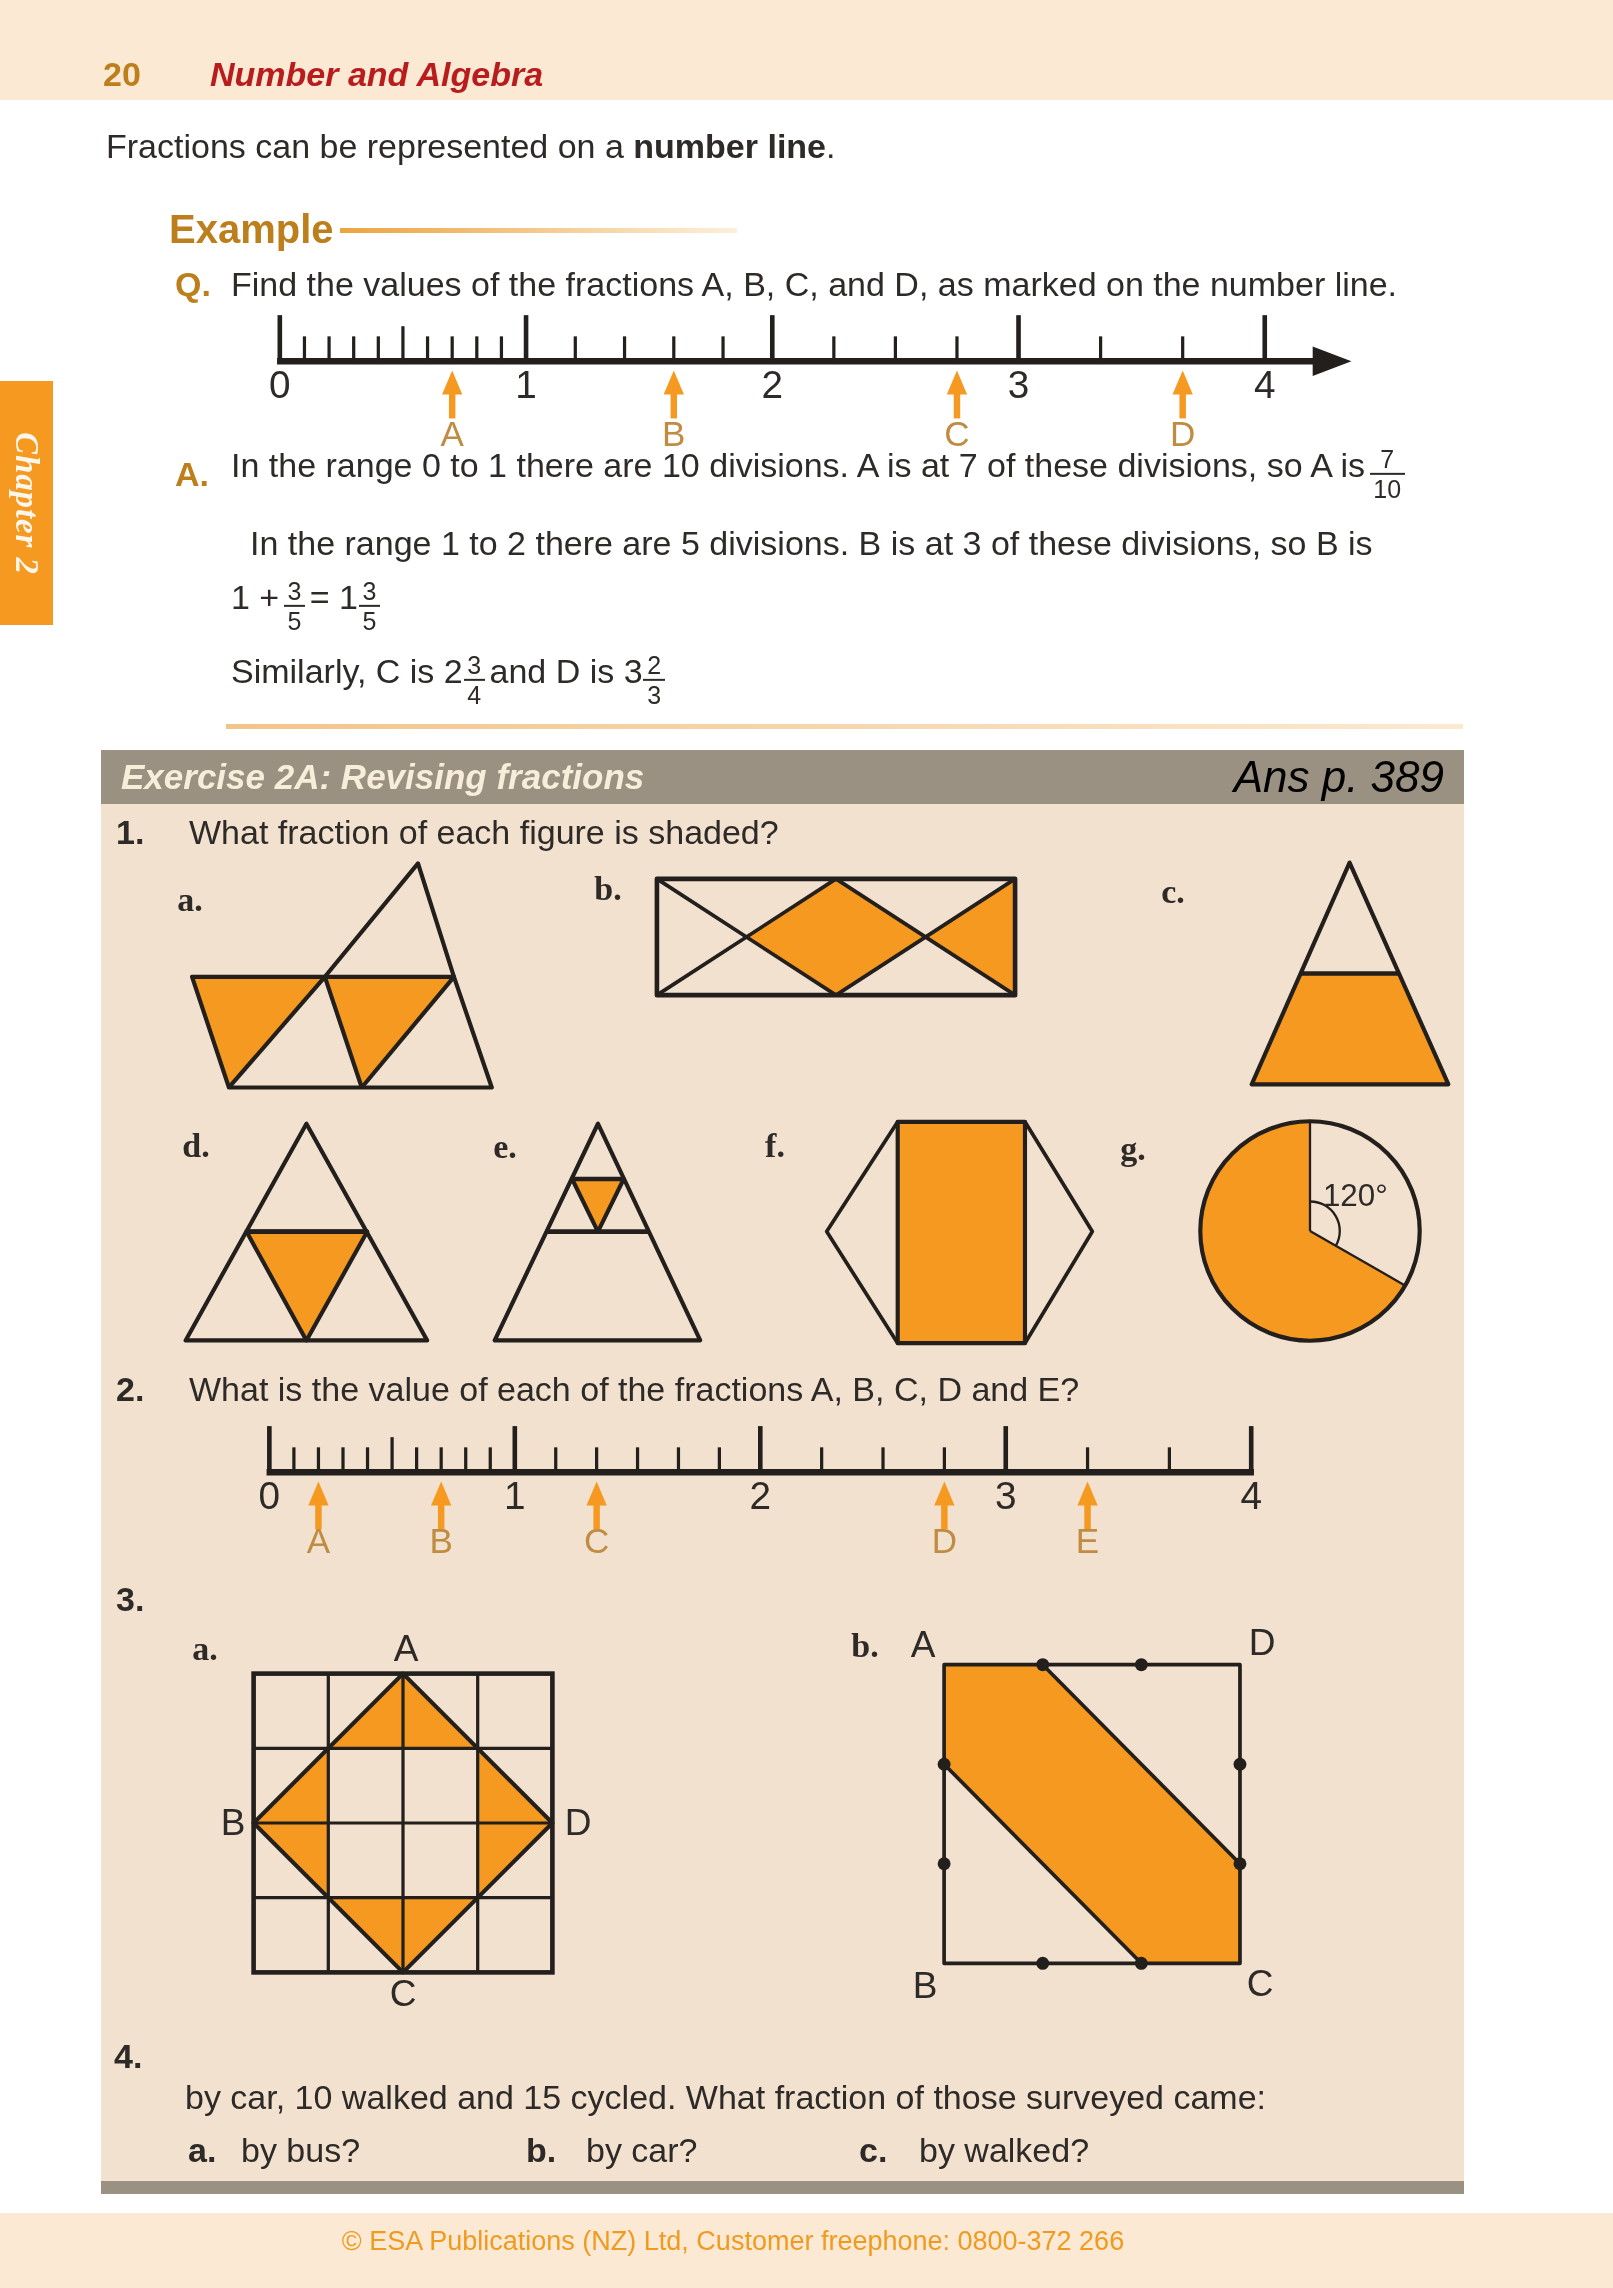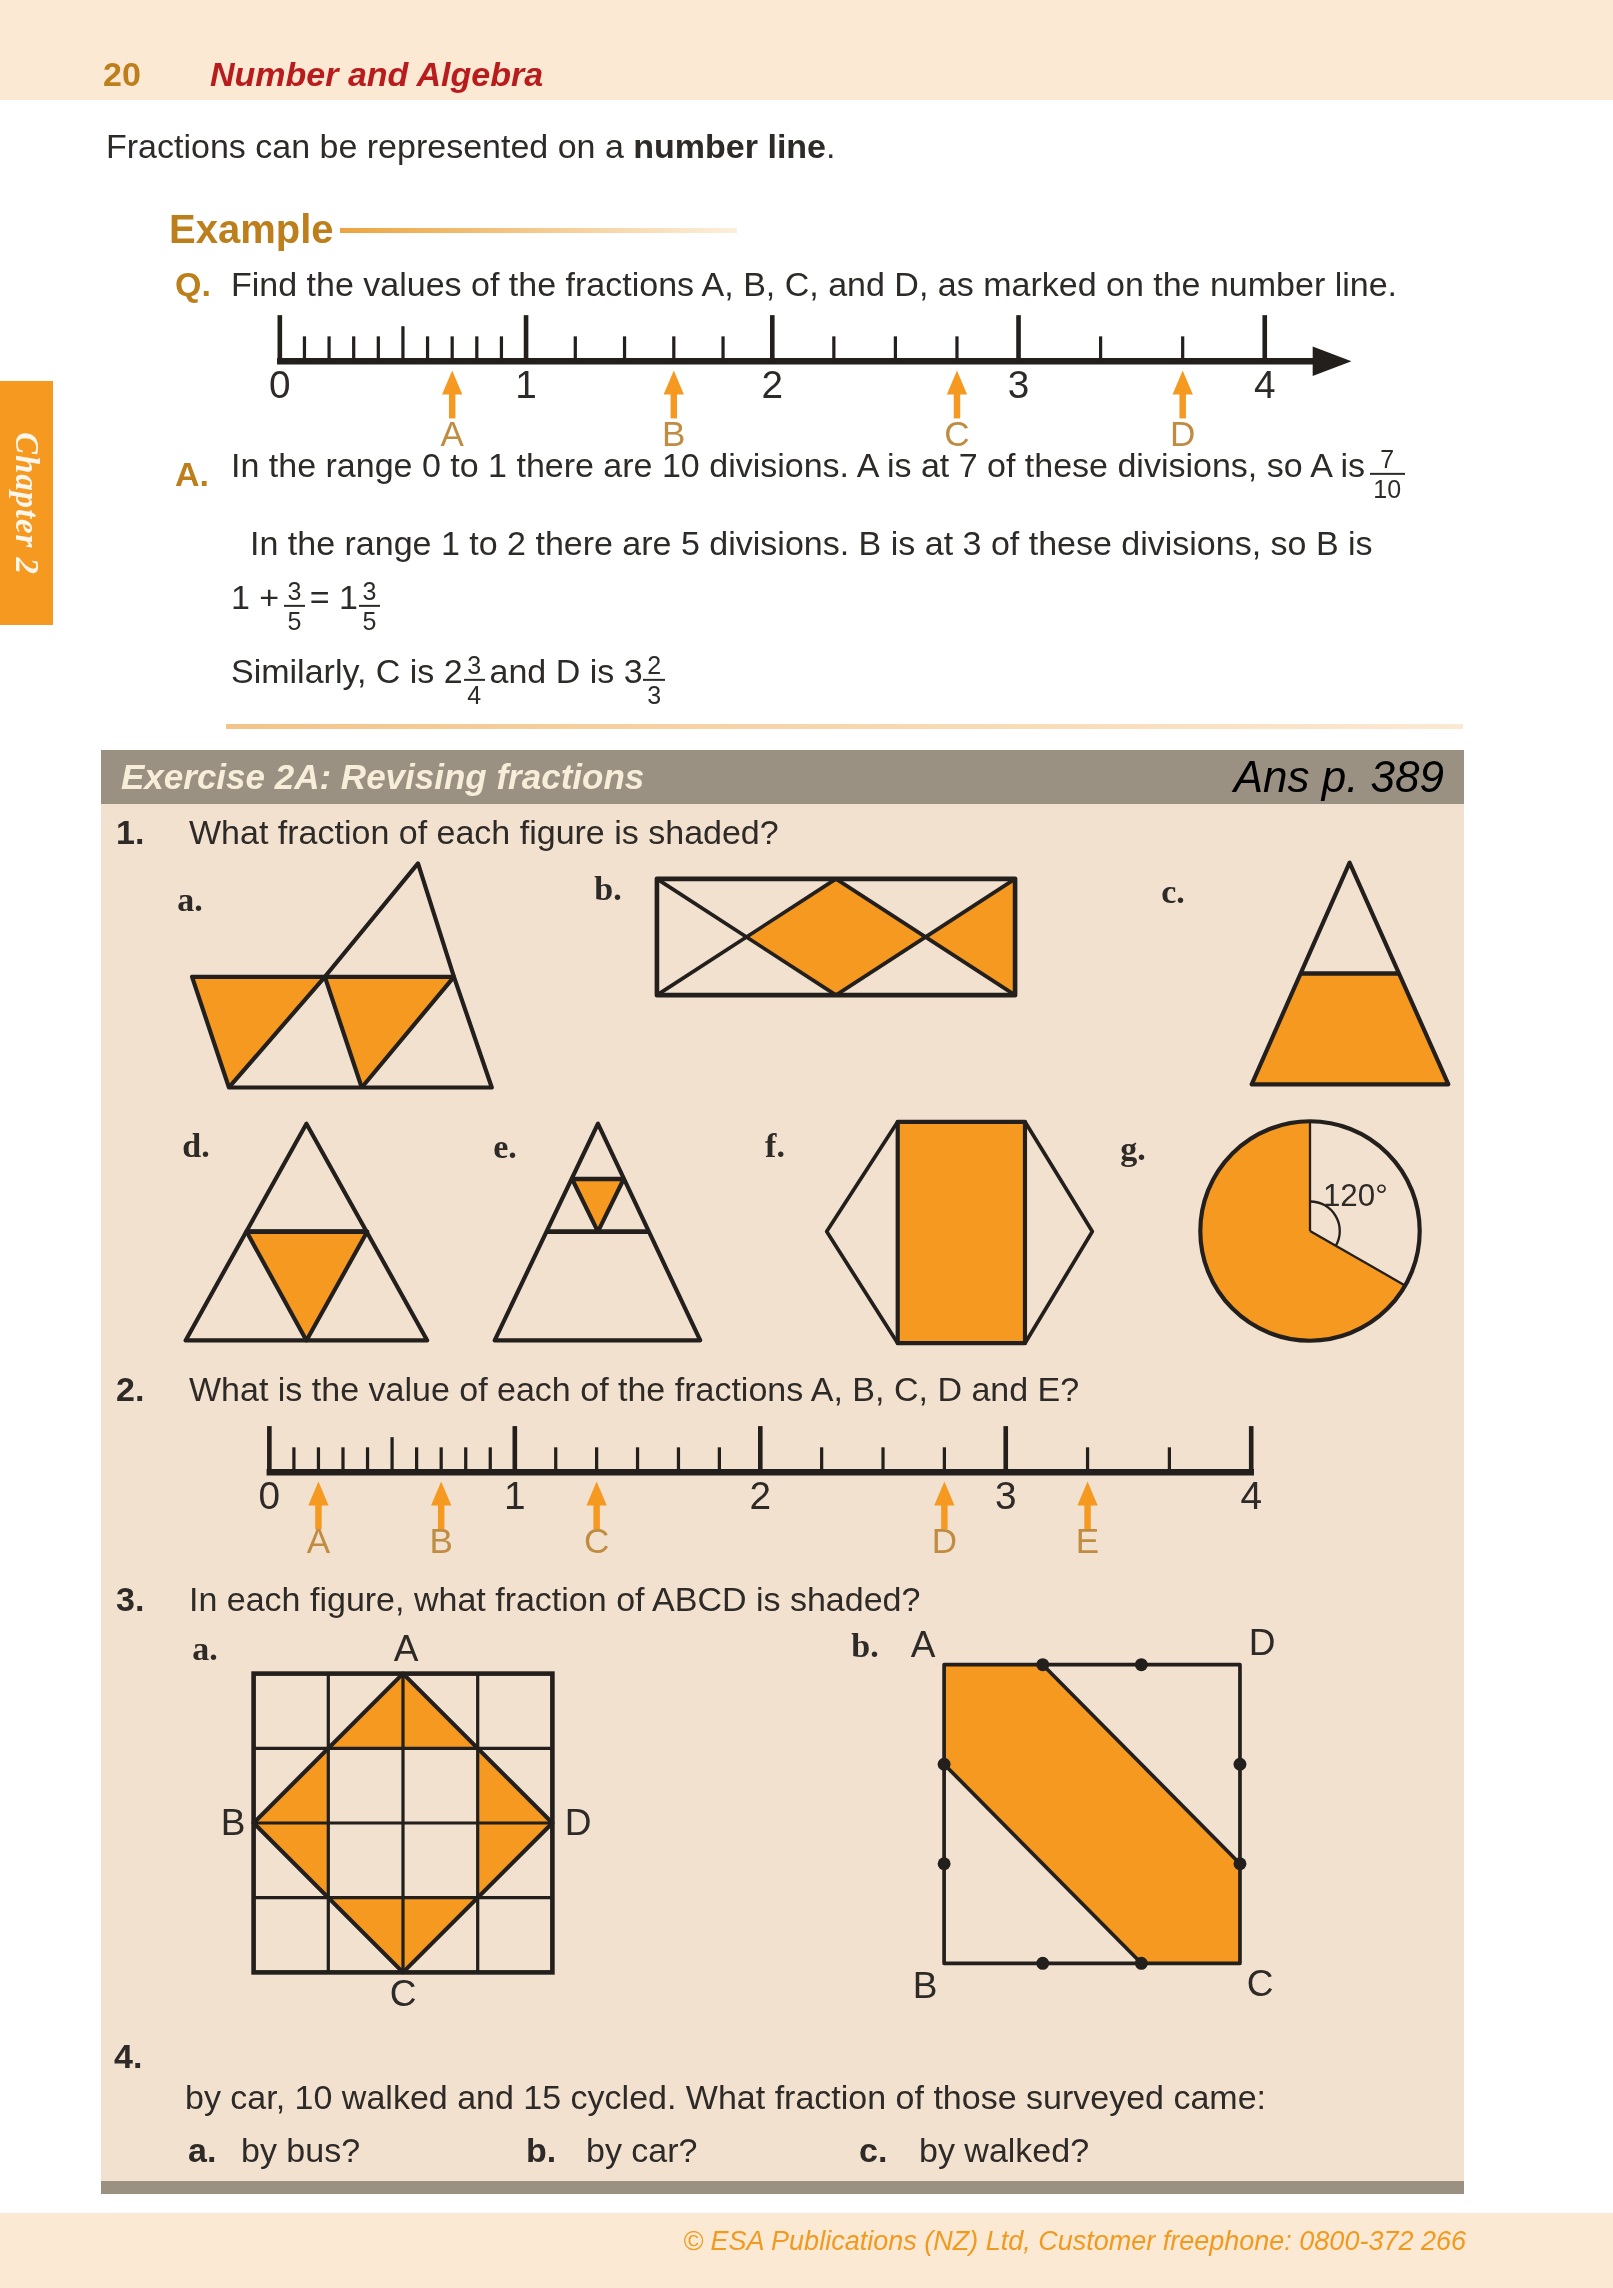--- a/index.html
+++ b/index.html
@@ -33,21 +33,21 @@
          justify-content:space-between;padding:0 20px;box-sizing:border-box;}
   .exbar .extitle{font-size:35px;font-weight:bold;font-style:italic;color:#f7edd9;}
   .exbar .exans{font-size:44px;font-style:italic;color:#000000;}
   .exbottom{left:101px;top:2181px;width:1363px;height:13px;background:#9a9183;}
   .qnum{font-size:34px;font-weight:bold;}
   .figcap{font-family:"Liberation Serif",serif;font-weight:bold;font-size:34px;}
   .cornerlab{font-size:37px;}
   .partlab{font-size:34px;font-weight:bold;}
   
   .footband{left:0;top:2213px;width:1613px;height:76px;background:#fce9d4;}
-  .foottext{left:0;top:2241px;width:1466px;text-align:right;font-size:27px;font-style:italic;color:#f09a20;}
+  .foottext{left:0;top:2241px;width:1466px;text-align:center;font-size:27px;color:#f09a20;}
   svg{overflow:visible;}
   svg text{font-family:"Liberation Sans",sans-serif;}
 </style>
 </head>
 <body>
 
 <div class="page">
 
   <div class="abs topband"></div>
   <div class="abs vc pagenum">20</div>
@@ -281,21 +281,20 @@
       <text x="466.6578" y="153" text-anchor="middle" fill="#c08c42" font-size="38">C</text>
       <polygon points="832.5,101 854.5,101 843.5,75" fill="#f59920"></polygon>
       <line x1="843.5" y1="97" x2="843.5" y2="127" stroke="#f59920" stroke-width="7"></line>
       <text x="843.5" y="153" text-anchor="middle" fill="#c08c42" font-size="38">D</text>
       <polygon points="987.6578,101 1009.6578,101 998.6578,75" fill="#f59920"></polygon>
       <line x1="998.6578" y1="97" x2="998.6578" y2="127" stroke="#f59920" stroke-width="7"></line>
       <text x="998.6578" y="153" text-anchor="middle" fill="#c08c42" font-size="38">E</text>
     </svg>
 
   <div class="abs vc qnum" style="left:116px;top:1599px;">3.</div>
-  <div class="abs vc body37" style="left:189px;top:1599px;">In each figure, what fraction of ABCD is shaded?</div>
 
   <div class="abs cc figcap" style="left:205px;top:1649px;">a.</div>
   <div class="abs cc figcap" style="left:865px;top:1646px;">b.</div>
 
   <svg class="abs" style="left:249px;top:1669px;" width="308" height="308" viewBox="0 0 334 334">
     <polygon points="167,5 86,86 248,86" fill="#f59920"></polygon>
     <polygon points="5,167 86,86 86,248" fill="#f59920"></polygon>
     <polygon points="329,167 248,86 248,248" fill="#f59920"></polygon>
     <polygon points="167,329 86,248 248,248" fill="#f59920"></polygon>
     <g stroke="#231f1c" stroke-width="3.5" fill="none">

